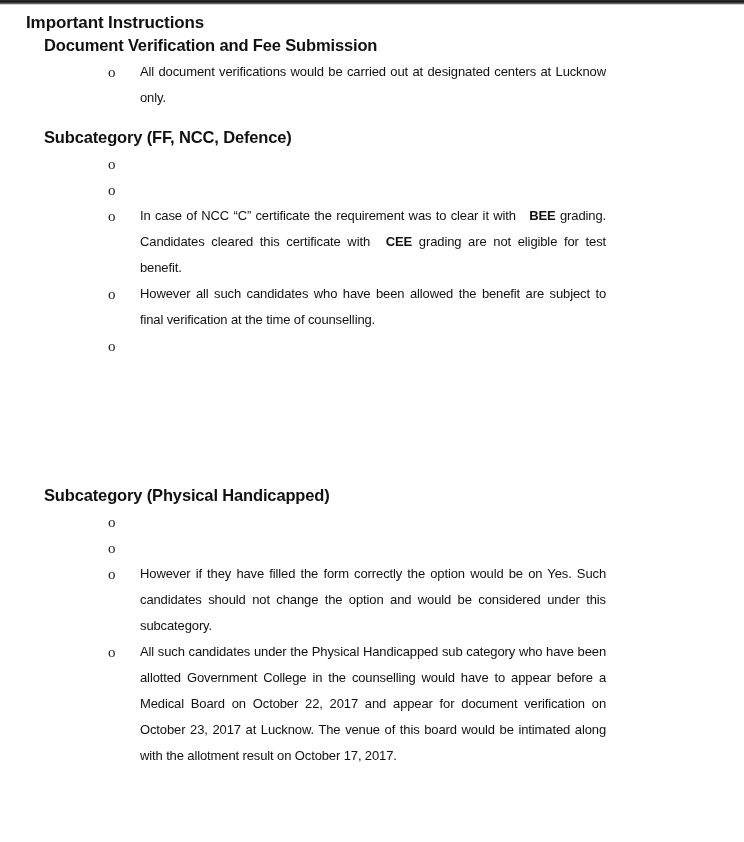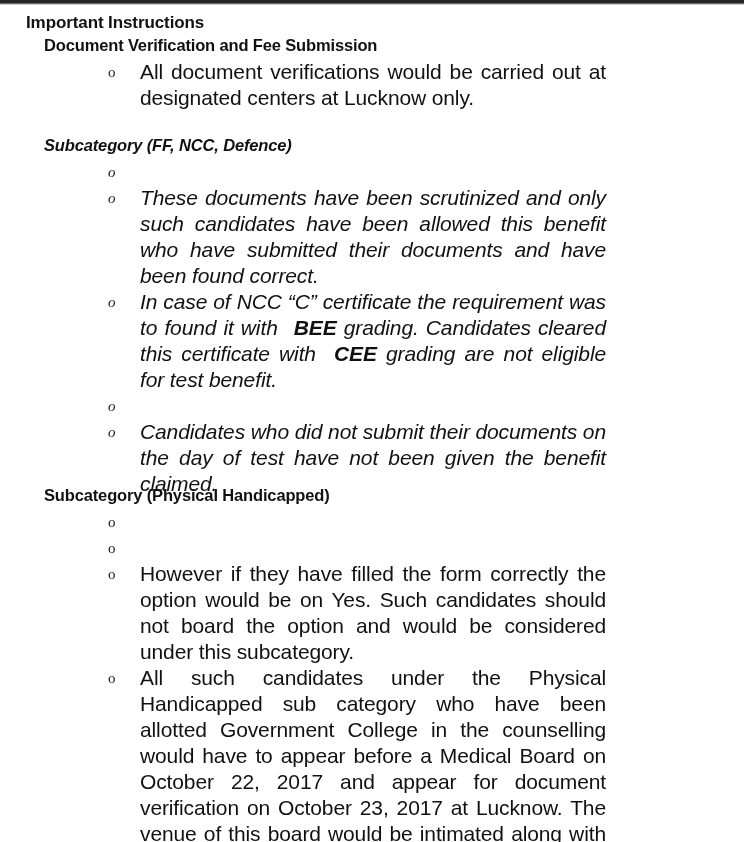--- a/index.html
+++ b/index.html
@@ -88,38 +88,38 @@
     top: 0;
     width: 14px;
     font-size: 15px;
     line-height: 26px;
     font-family: "Liberation Serif", serif;
     color: #1a1a1a;
     text-align: left;
   }
   .bullet-text {
     display: block;
-    font-size: 21px;
+    font-size: 13px;
     line-height: 26px;
     text-align: justify;
     text-justify: inter-word;
     letter-spacing: -0.12px;
     word-spacing: 0px;
     hyphens: none;
   }
   .bullet-text b {
     font-weight: bold;
     margin-left: 9px;
   }
 
   
   #section-doc-verification { top: 34px; }
   #section-doc-verification ul.bullets { margin-top: 3px; }
 
-  #section-subcat-ff { top: 134px; font-style: italic; }
+  #section-subcat-ff { top: 126px; }
   #section-subcat-ff ul.bullets { margin-top: 3px; }
 
   #section-subcat-ph { top: 484px; }
   #section-subcat-ph ul.bullets { margin-top: 3px; }
 </style>
 </head>
 <body>
 
 <div class="scan-top-band"></div>
 
@@ -138,48 +138,47 @@
   </div>
 
   <div class="section" id="section-subcat-ff">
     <div class="section-heading">Subcategory (FF, NCC, Defence)</div>
     <ul class="bullets">
         <li>
           <span class="bullet-marker">o</span>
         </li>
         <li>
           <span class="bullet-marker">o</span>
-          <span class="bullet-text">These documents have been scrutinized and only such candidates have been allowed this benefit who have submitted their documents and have been found correct.</span>
         </li>
         <li>
           <span class="bullet-marker">o</span>
-          <span class="bullet-text"><span>In case of NCC “C” certificate the requirement was to found it with </span><b>BEE</b><span> grading. Candidates cleared this certificate with </span><b>CEE</b><span> grading are not eligible for test benefit.</span></span>
+          <span class="bullet-text"><span>In case of NCC “C” certificate the requirement was to clear it with </span><b>BEE</b><span> grading. Candidates cleared this certificate with </span><b>CEE</b><span> grading are not eligible for test benefit.</span></span>
         </li>
         <li>
           <span class="bullet-marker">o</span>
+          <span class="bullet-text">However all such candidates who have been allowed the benefit are subject to final verification at the time of counselling.</span>
         </li>
         <li>
           <span class="bullet-marker">o</span>
-          <span class="bullet-text">Candidates who did not submit their documents on the day of test have not been given the benefit claimed.</span>
         </li>
       </ul>
   </div>
 
   <div class="section" id="section-subcat-ph">
     <div class="section-heading">Subcategory (Physical Handicapped)</div>
     <ul class="bullets">
         <li>
           <span class="bullet-marker">o</span>
         </li>
         <li>
           <span class="bullet-marker">o</span>
         </li>
         <li>
           <span class="bullet-marker">o</span>
-          <span class="bullet-text">However if they have filled the form correctly the option would be on Yes. Such candidates should not board the option and would be considered under this subcategory.</span>
+          <span class="bullet-text">However if they have filled the form correctly the option would be on Yes. Such candidates should not change the option and would be considered under this subcategory.</span>
         </li>
         <li>
           <span class="bullet-marker">o</span>
           <span class="bullet-text">All such candidates under the Physical Handicapped sub category who have been allotted Government College in the counselling would have to appear before a Medical Board on October 22, 2017 and appear for document verification on October 23, 2017 at Lucknow. The venue of this board would be intimated along with the allotment result on October 17, 2017.</span>
         </li>
       </ul>
   </div>
 
 </div>
 

